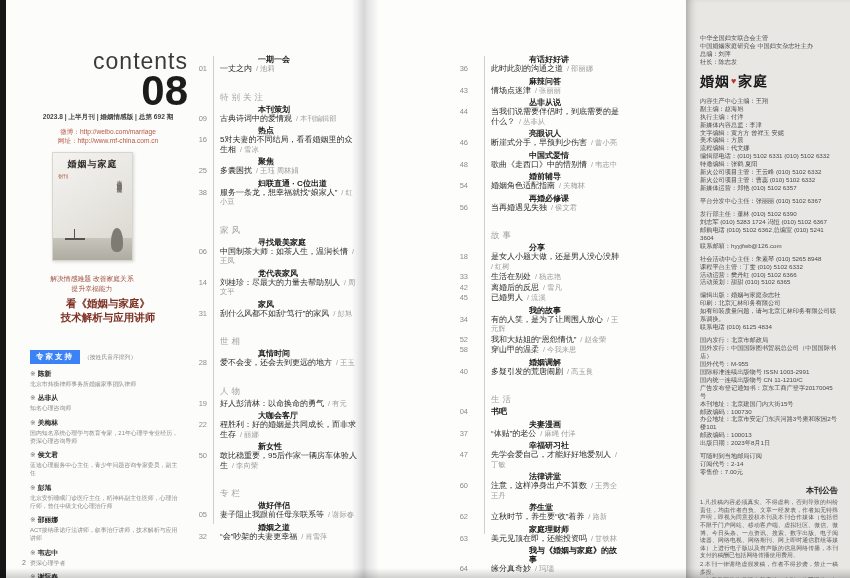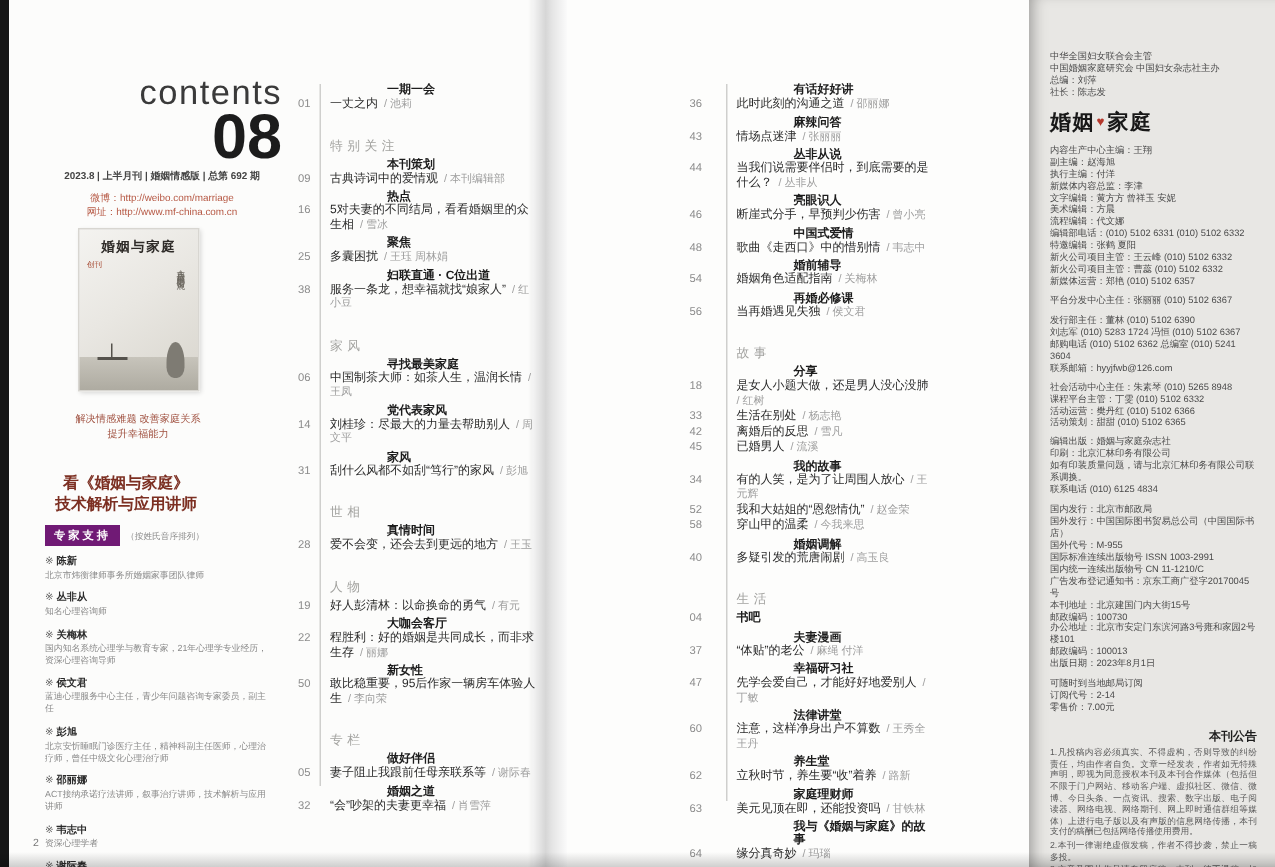--- a/index.html
+++ b/index.html
@@ -40,28 +40,28 @@
                 font-size:5.5px;color:#6b675f;letter-spacing:1px;}
   .cover-hill{position:absolute;left:0;bottom:0;width:100%;height:22px;
               background:linear-gradient(#c7c4bb,#aeaba1);}
   .cover-figure{position:absolute;right:9px;bottom:8px;width:12px;height:24px;background:#7e7b73;
                 border-radius:50% 50% 42% 42% / 58% 58% 30% 30%;}
   .cover-boat{position:absolute;left:12px;bottom:20px;width:20px;height:2px;background:#55524c;}
   .cover-mast{position:absolute;left:21px;bottom:22px;width:1px;height:9px;background:#55524c;}
 
   .slogan{position:absolute;left:12px;width:160px;text-align:center;font-size:6.8px;color:#a05140;}
   .slogan-1{top:274px}.slogan-2{top:284px}
-  .tagline{position:absolute;left:4px;width:160px;text-align:center;font-weight:700;color:#7c2f22;margin-top:18px;}
+  .tagline{position:absolute;left:28px;width:160px;text-align:center;font-weight:700;color:#7c2f22;}
   .tagline-1{top:297px;font-size:10.5px;}
   .tagline-2{top:311px;font-size:10.5px;}
 
   
   .experts{position:absolute;left:30px;top:350px;width:152px;}
   .experts-hd{display:flex;align-items:center;gap:4px;}
-  .experts-hd .box{background:#701a75;color:#fff;font-size:7.5px;font-weight:700;
+  .experts-hd .box{background:#3b82f6;color:#fff;font-size:7.5px;font-weight:700;
                    letter-spacing:2px;padding:2px 6px;}
   .experts-hd .note{font-size:5.8px;color:#888;}
   .expert{margin-top:5px;}
   .expert .nm{font-size:6.8px;font-weight:700;color:#2a2a2a;}
   .expert .nm .star{color:#666;font-weight:400;margin-right:2px;}
   .expert .ds{font-size:5.9px;color:#8a8a8a;line-height:1.4;margin-top:1px;}
   .folio{position:absolute;left:22px;bottom:12px;font-size:7px;color:#777;}
 
   
   .toc-col{position:absolute;}

